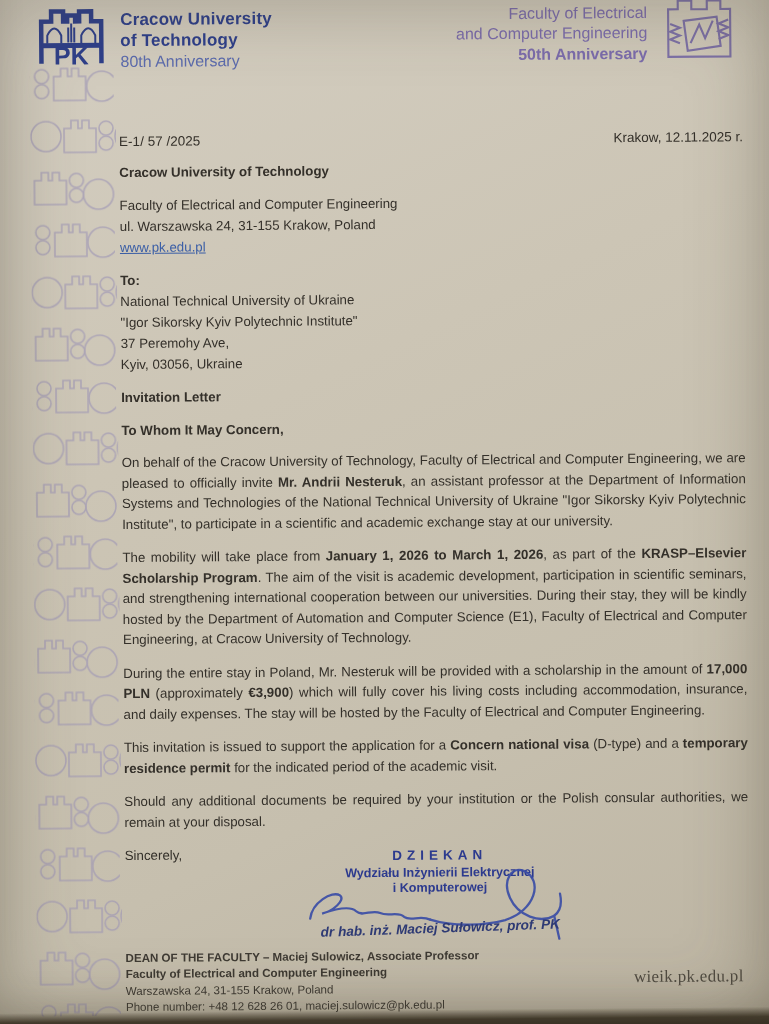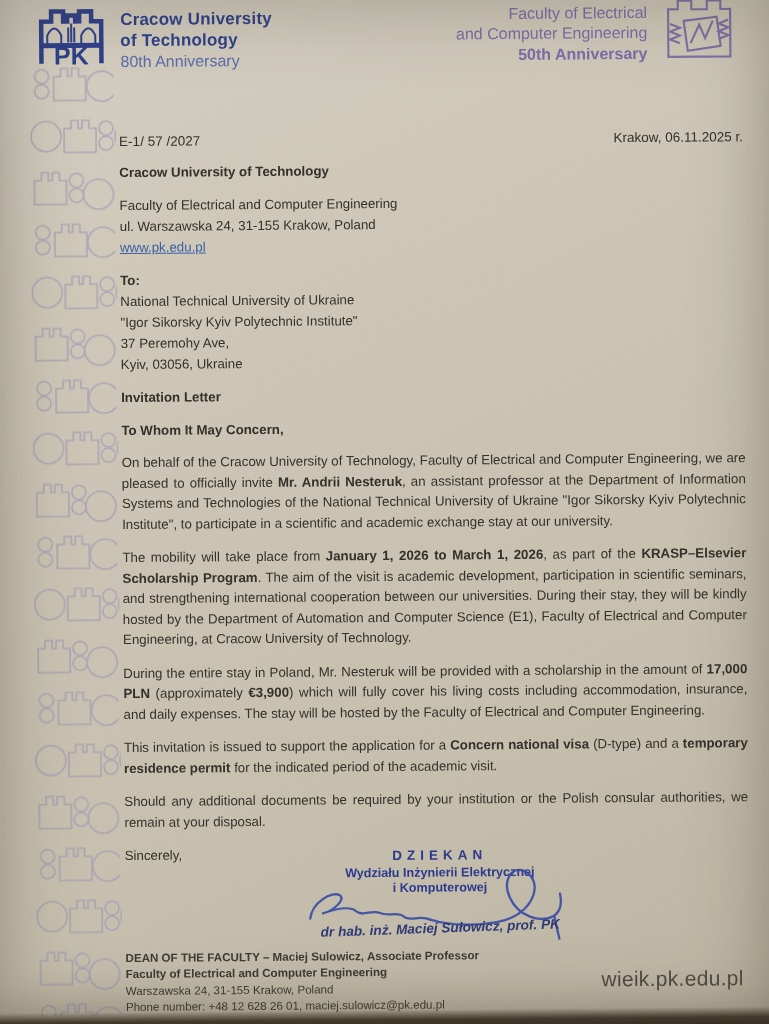--- a/index.html
+++ b/index.html
@@ -52,21 +52,21 @@
   
   .stamp{position:relative;width:320px;margin-left:155px;margin-top:-19px;text-align:center;color:var(--stamp);}
   .stamp-l1{font-weight:bold;letter-spacing:5px;font-size:13.5px;}
   .stamp-l2,.stamp-l3{font-size:12.6px;line-height:15px;font-weight:600;}
   .signature-svg{position:absolute;left:0;top:18px;pointer-events:none;}
   .signatory{margin-top:23px;font-weight:bold;font-style:italic;font-size:13.6px;color:#2e3a74;transform:rotate(-1.6deg);}
 
   
   .footer{position:absolute;left:122px;top:948px;font-size:11.6px;line-height:16.4px;color:var(--footer-ink);}
   .footer .fb{font-weight:bold;}
-  .site{position:absolute;right:29px;top:969px;font-size:21px;color:#514c42;letter-spacing:.3px;}
+  .site{position:absolute;right:29px;top:969px;font-size:17px;color:#514c42;letter-spacing:.3px;font-family:Liberation Serif, serif;}
 
   .bottom-edge{
     position:absolute;left:-12px;right:-12px;bottom:-8px;height:22px;
     background:linear-gradient(180deg,rgba(56,49,38,0) 0%,#453d2f 45%,#2c261d 100%);
     transform:rotate(-0.5deg);
   }
 </style>
 </head>
 <body>
 
@@ -126,22 +126,22 @@
             <circle cx="68" cy="130" r="15"></circle>
           </g>
         </pattern>
       </defs>
       <rect width="86" height="952" fill="url(#wm80)"></rect>
     </svg>
 
     <div class="content">
 
       <div class="ref-row">
-        <span>E-1/ 57 /2027</span>
-        <span>Krakow, 06.11.2025 r.</span>
+        <span>E-1/ 57 /2025</span>
+        <span>Krakow, 12.11.2025 r.</span>
       </div>
 
       <div class="sender-name">Cracow University of Technology</div>
 
       <div class="sender-block">
         <div>Faculty of Electrical and Computer Engineering</div>
         <div>ul. Warszawska 24, 31-155 Krakow, Poland</div>
         <div><span class="link">www.pk.edu.pl</span></div>
       </div>
 

